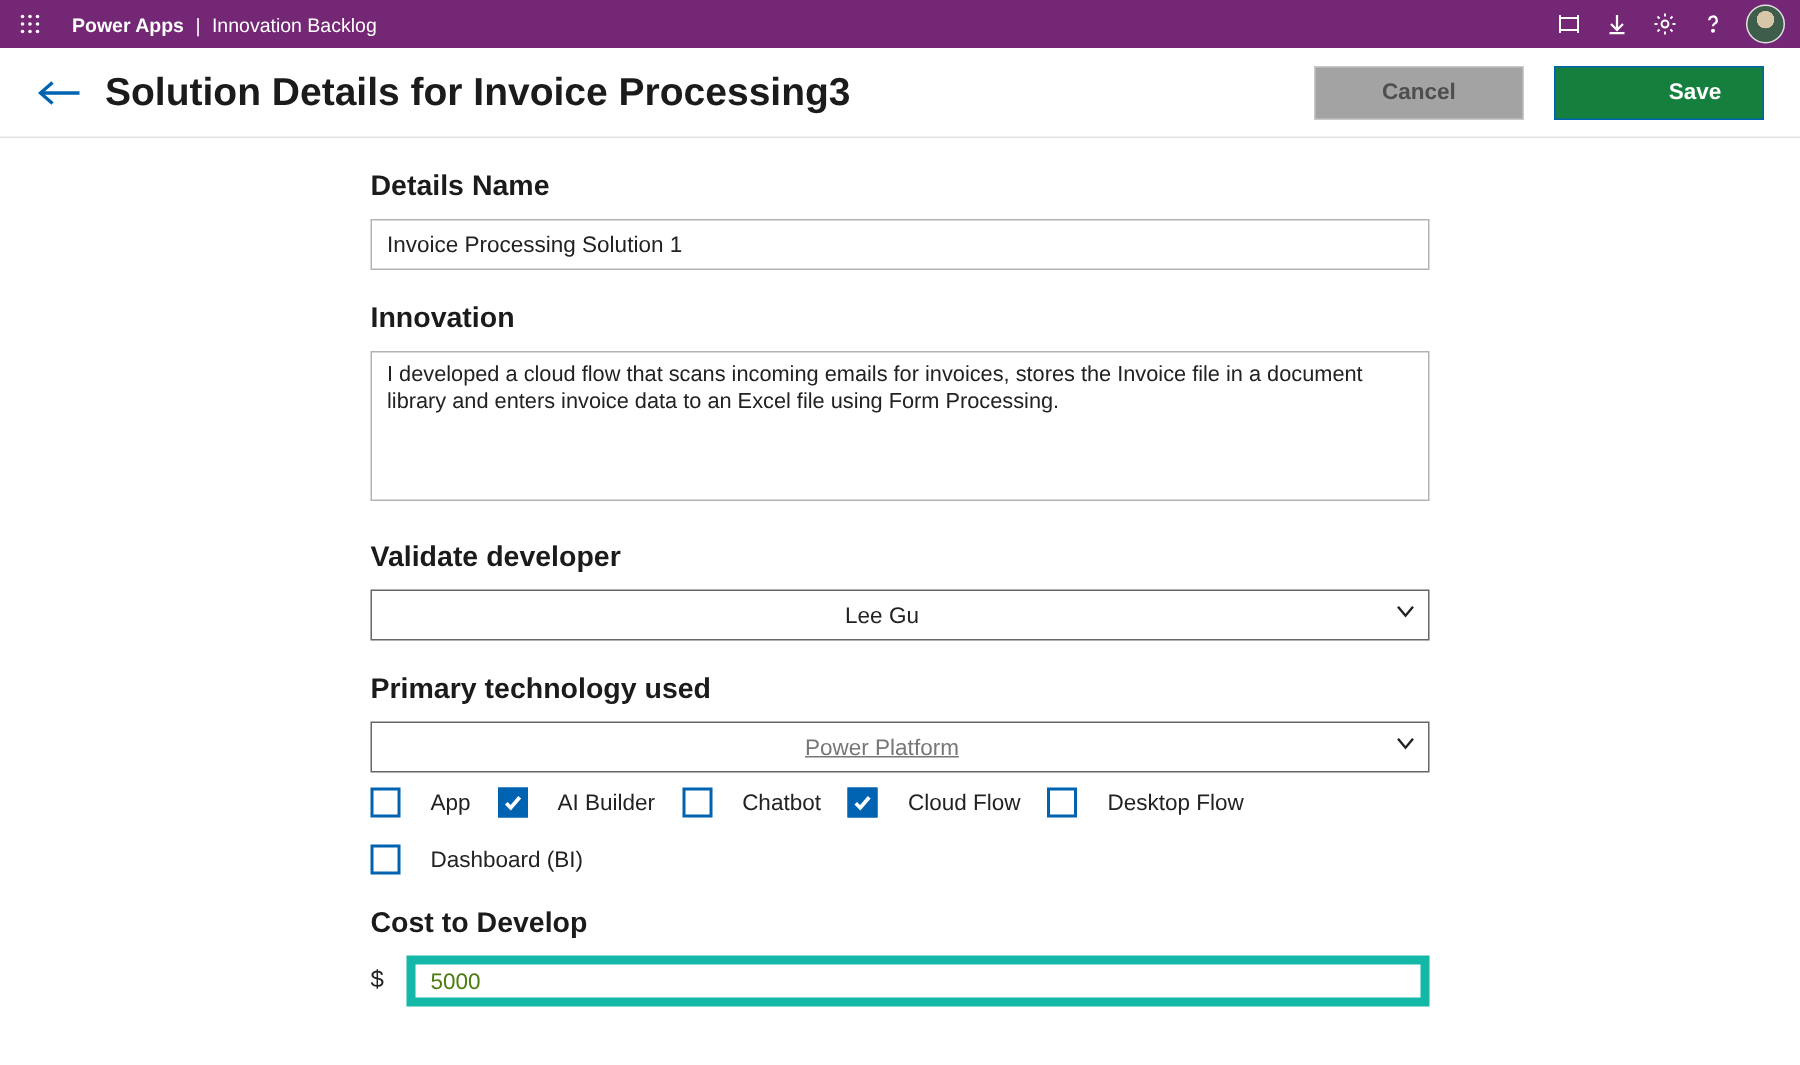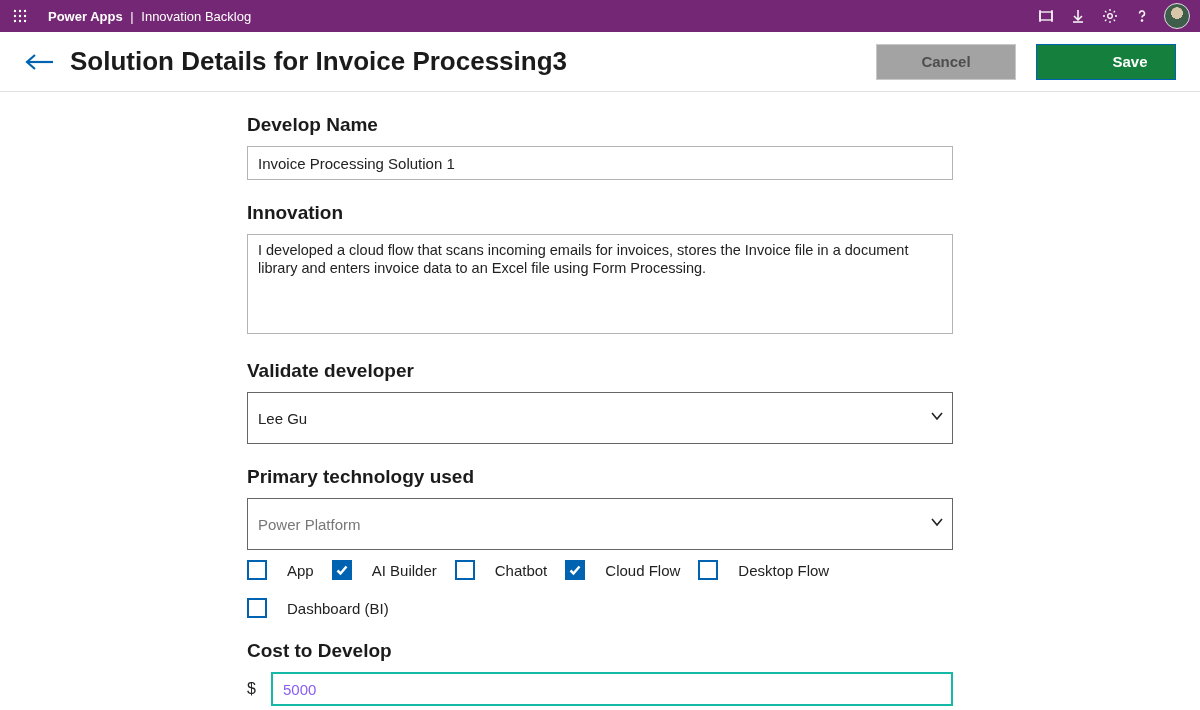--- a/index.html
+++ b/index.html
@@ -23,34 +23,34 @@
   .btn { height: 36px; min-width: 140px; font-size: 15px; font-weight:600; border:1px solid #c8c8c8; background:#a3a3a3; color:#4e4e4e; cursor:pointer; display:flex; align-items:center; justify-content:center; }
   .btn-primary { background:#15803d; border-color:#0063b1; color:#fff; margin-left:20px;padding-left:48px; }
 
   .form-area { padding: 22px 0 0 0; display:flex; justify-content:center; }
   .form-inner { width: 706px; }
   .fld { margin-bottom: 22px; }
   .fld-label { font-size: 19px; font-weight:600; color:#1b1b1b; margin-bottom: 10px; }
   .txt-input { width: 100%; height: 34px; border:1px solid #b3b3b3; font-size:15px; padding: 0 10px; color:#222; }
   .txt-area { width:100%; height:100px; border:1px solid #b3b3b3; font-size:14.5px; padding:6px 10px; color:#222; resize:none; line-height:1.25; font-family:inherit; }
   .select-wrap { position:relative; width:100%; }
-  .select-input { width:100%; height:52px; border:1px solid #666; font-size:15px; padding:0 34px 0 10px; color:#222; background:#fff; }
-  .select-input.readonly { color:#777; border-color:#666; }
+  .select-input { width:100%; height:34px; border:1px solid #666; font-size:15px; padding:0 34px 0 10px; color:#222; background:#fff;text-align:center; }
+  .select-input.readonly { color:#777; border-color:#666;text-decoration:underline; }
   .select-chevron { position:absolute; right:8px; top:50%; transform:translateY(-50%); pointer-events:none; }
 
   .check-row { display:flex; gap:18px; flex-wrap:wrap; margin-top:10px; }
   .check-item { display:flex; align-items:center; gap:20px; cursor:pointer; }
   .check-box { width:20px; height:20px; border:2px solid #0063b1; display:flex; align-items:center; justify-content:center; }
   .check-box.checked { background:#0063b1; }
   .check-box svg { stroke:#fff; }
   .check-label { font-size:15px; color:#222; }
 
   .cost-row { display:flex; align-items:center; gap:10px; }
   .dollar { font-size:16px; color:#222; width:14px; }
-  .cost-input { flex:1; height:34px; border:2px solid #14b8a6; font-size:15px; padding:0 10px; color:#8b5cf6; }
+  .cost-input { flex:1; height:34px; border:6px solid #14b8a6; font-size:15px; padding:0 10px; color:#4d7c0f; }
 </style>
 </head>
 <body>
 
 <div class="topbar">
   <div class="waffle">
     <svg width="14" height="14" viewBox="0 0 14 14">
         <g>
           <circle cx="2" cy="2" r="1.2"></circle>
           <circle cx="7" cy="2" r="1.2"></circle>
@@ -109,21 +109,21 @@
   <div class="page-title">Solution Details for Invoice Processing3</div>
   <div class="header-spacer"></div>
   <button class="btn">Cancel</button>
   <button class="btn btn-primary">Save</button>
 </div>
 
 <div class="form-area">
   <div class="form-inner">
 
     <div class="fld">
-      <div class="fld-label">Develop Name</div>
+      <div class="fld-label">Details Name</div>
       <input class="txt-input" value="Invoice Processing Solution 1" style="">
     </div>
 
     <div class="fld">
       <div class="fld-label">Innovation</div>
       <textarea class="txt-area" style="">I developed a cloud flow that scans incoming emails for invoices, stores the Invoice file in a document library and enters invoice data to an Excel file using Form Processing.</textarea>
     </div>
 
     <div class="fld">
       <div class="fld-label">Validate developer</div>

